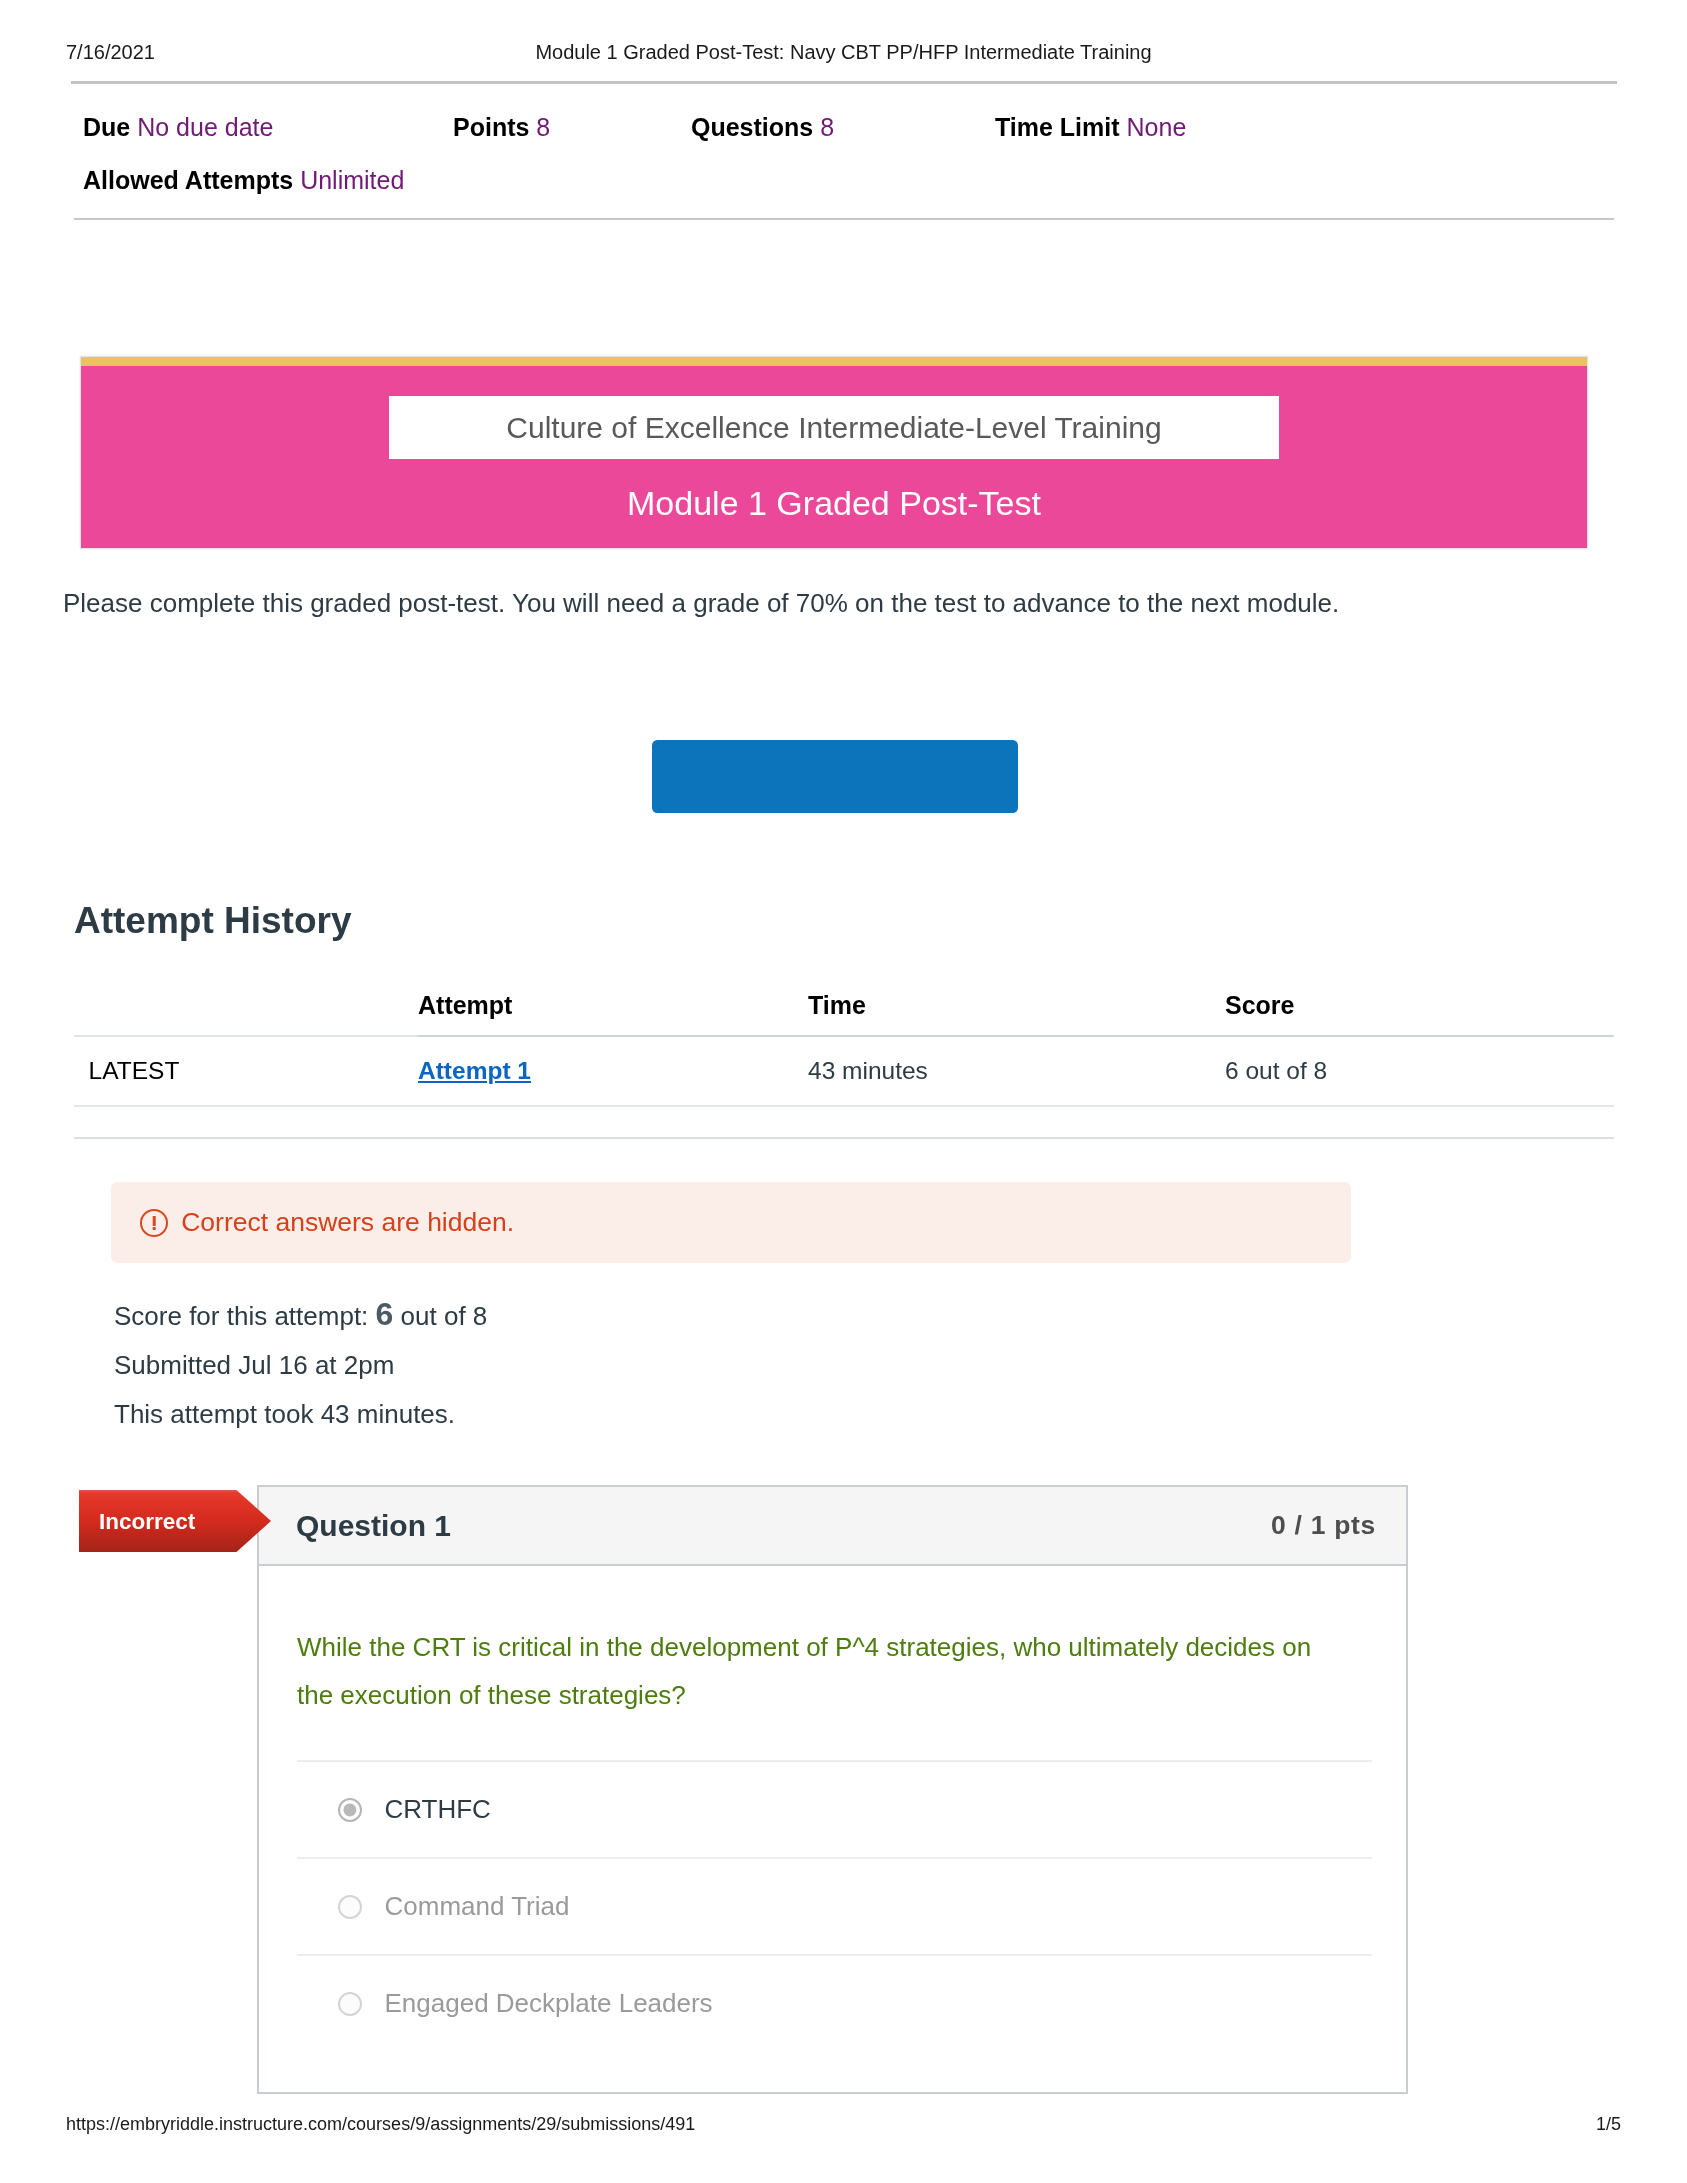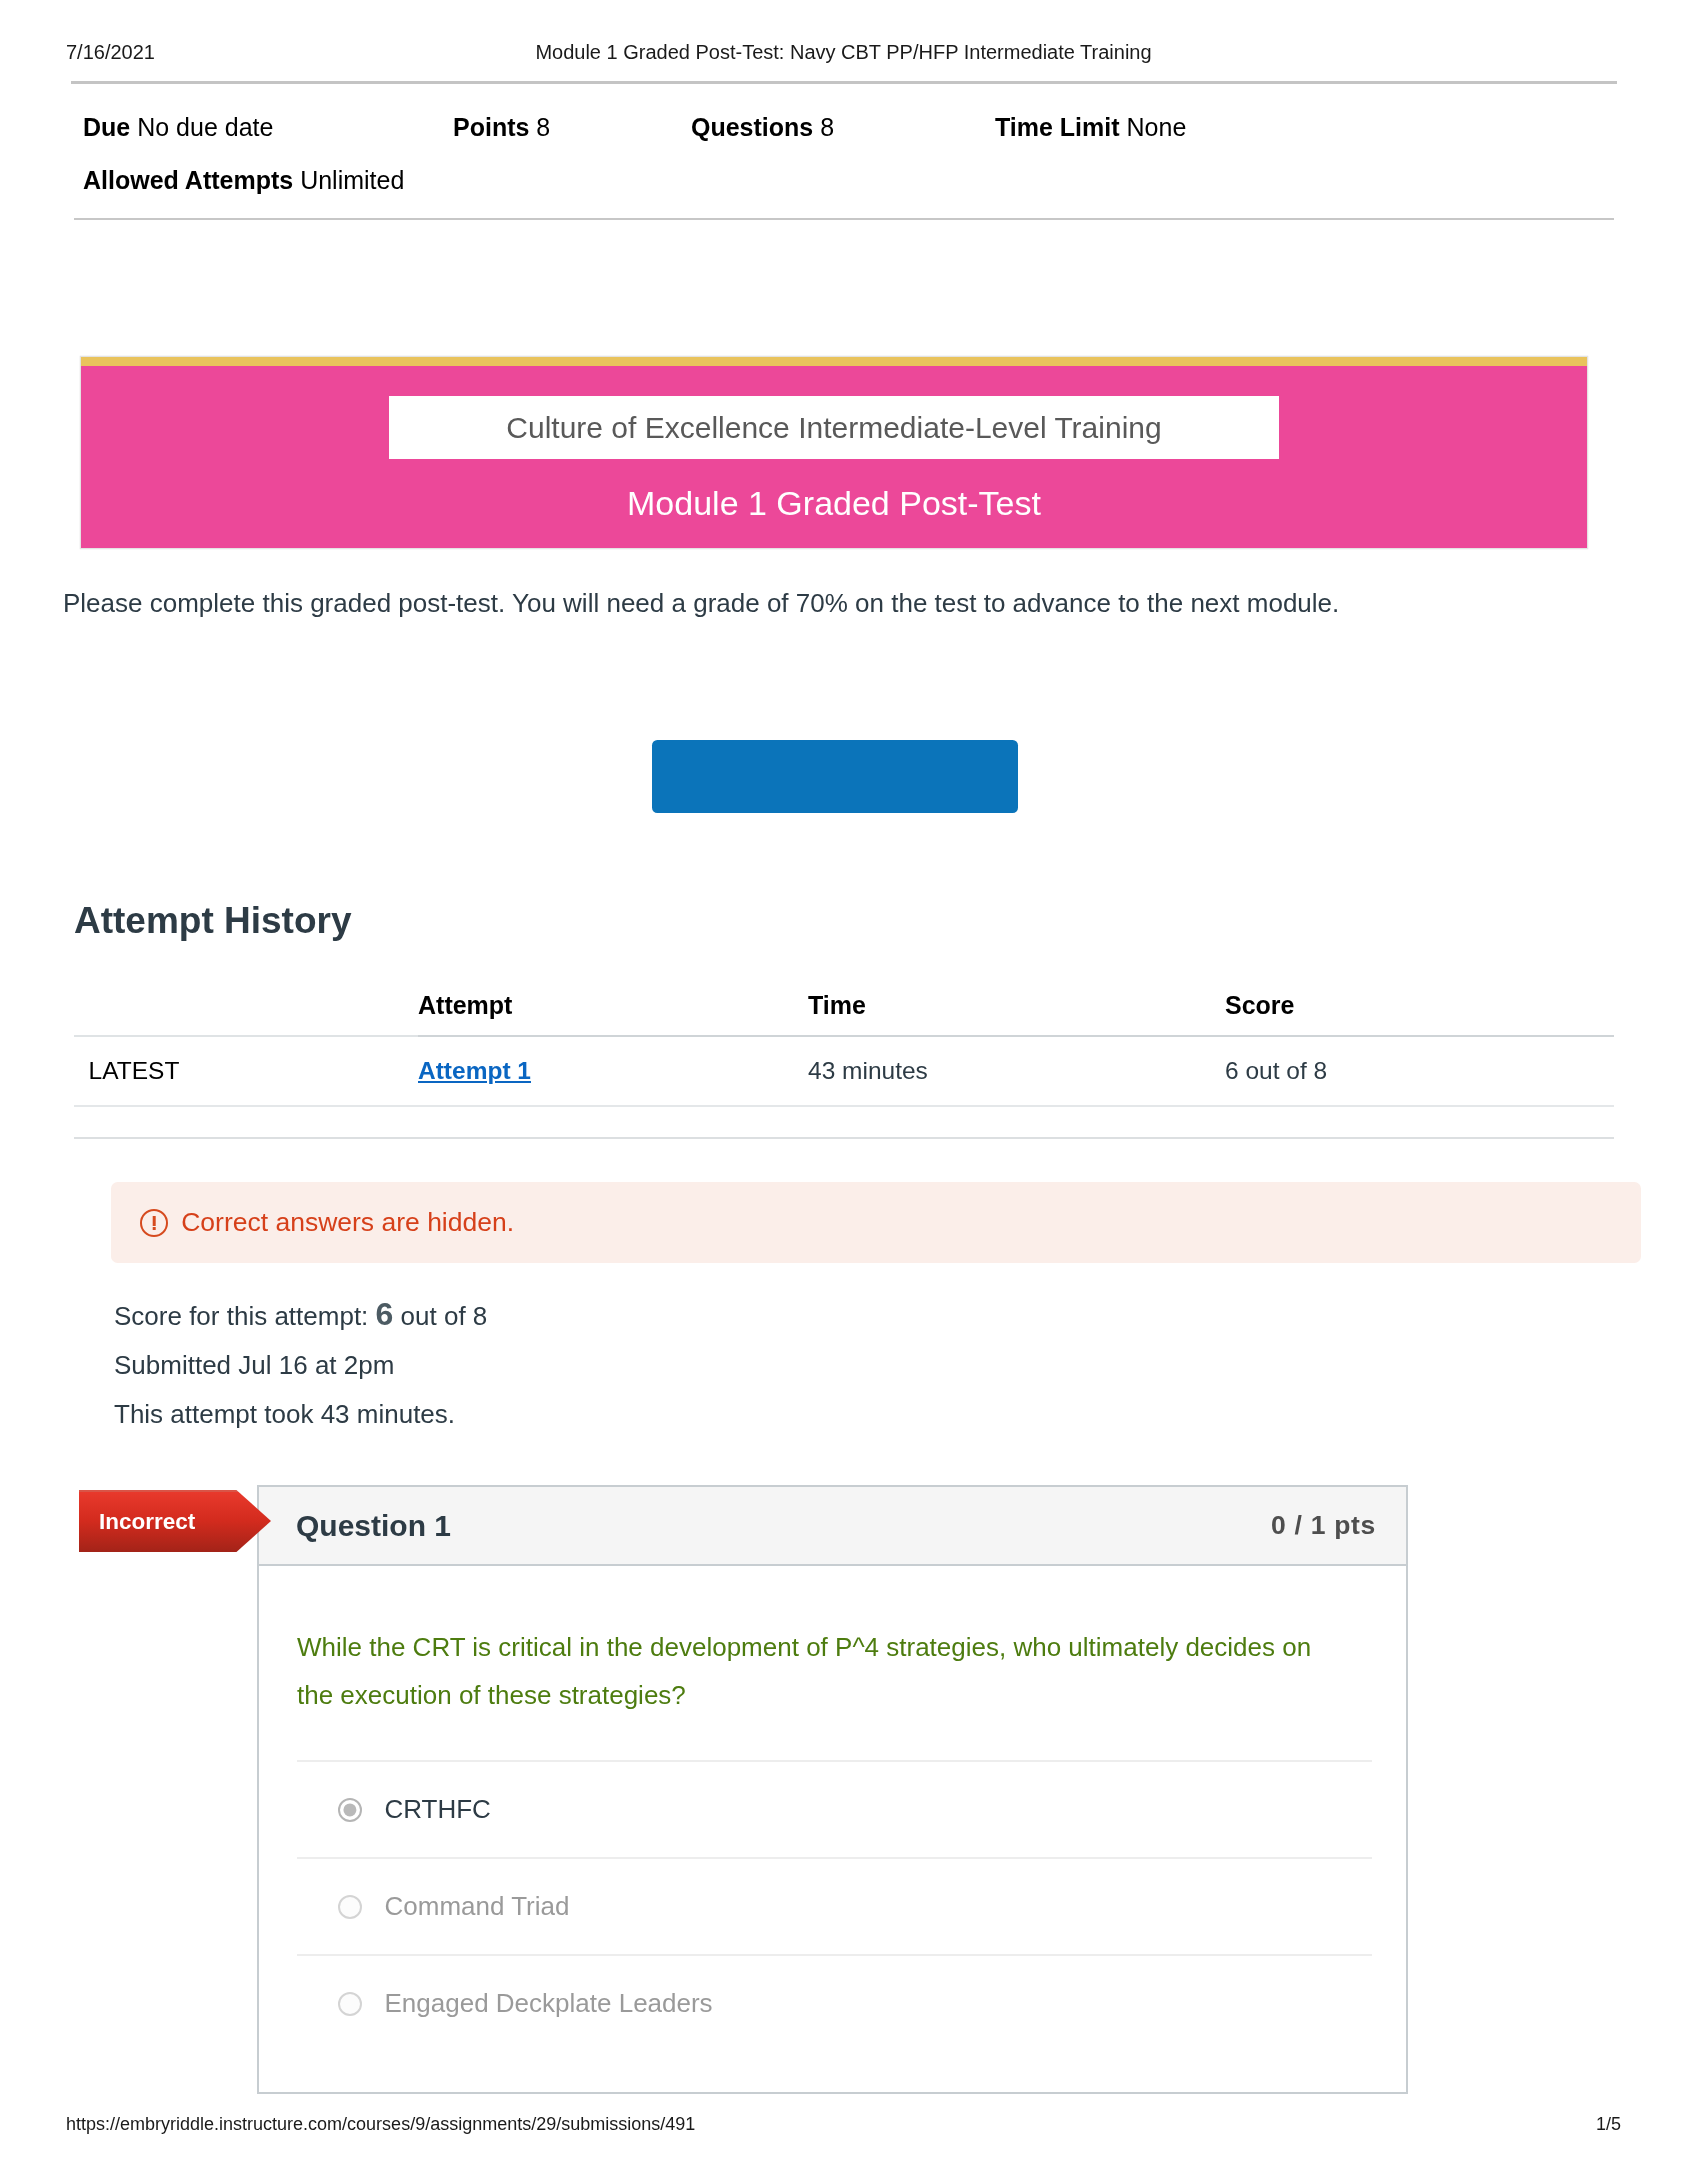--- a/index.html
+++ b/index.html
@@ -58,21 +58,21 @@
     position: absolute;
     top: 101px;
     left: 83px;
     right: 76px;
     font-size: 25px;
     line-height: 53px;
     color: #2d3b45;
   }
   .meta .mrow { display: block; white-space: nowrap; }
   .meta .mlabel { font-weight: bold; color: #000; }
-  .meta .mval { font-weight: normal; color: #000000; }
+  .meta .mval { font-weight: normal; color: #701a75; }
   .meta .mgroup { display: inline-block; }
   .meta .g-due  { min-width: 370px; }
   .meta .g-pts  { min-width: 238px; }
   .meta .g-qs   { min-width: 304px; }
 
   .meta-rule {
     position: absolute;
     top: 218px;
     left: 74px;
     width: 1540px;
@@ -202,21 +202,21 @@
     width: 1540px;
     height: 2px;
     background: #dcdfe1;
   }
 
   
   .alert {
     position: absolute;
     top: 1182px;
     left: 111px;
-    width: 1530px;
+    width: 1240px;
     height: 81px;
     background: #fbeee9;
     border-radius: 6.6px;
     display: flex;
     align-items: center;
     padding-left: 29px;
   }
   .alert .alert-icon {
     width: 28px; height: 28px;
     border: 2px solid #d64a1e;

